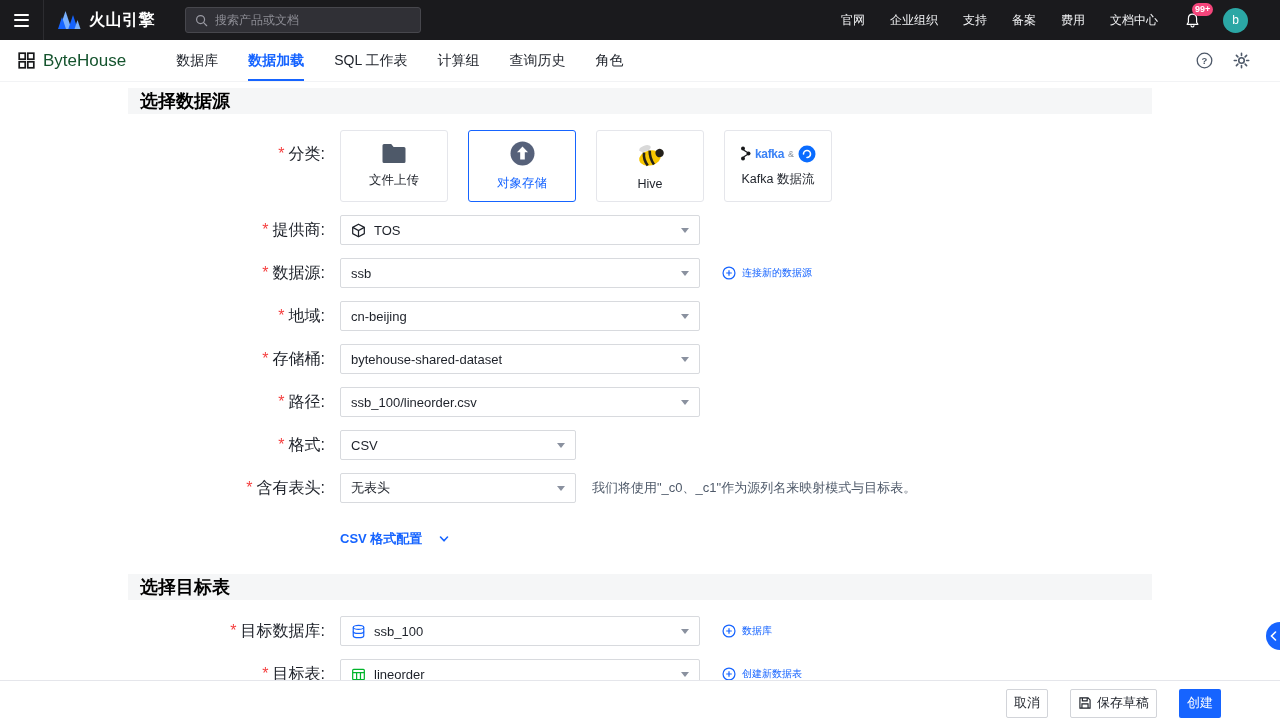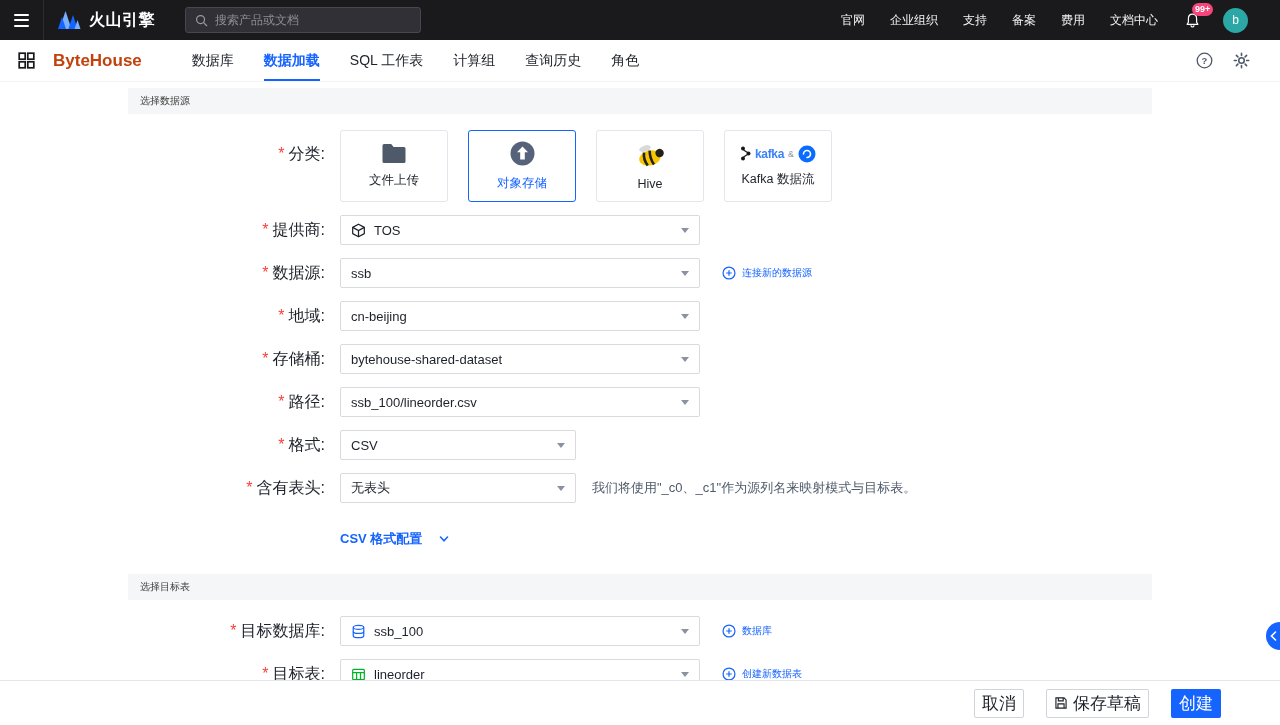--- a/index.html
+++ b/index.html
@@ -22,34 +22,34 @@
   .top-links{display:flex;align-items:center;gap:25px;font-size:12px}
   .top-link{color:#f2f3f5;text-decoration:none;cursor:pointer;white-space:nowrap}
   .bell-wrap{position:relative;margin-left:26px;cursor:pointer;display:flex;align-items:center}
   .badge{position:absolute;top:-9px;left:8px;min-width:21px;height:13px;background:#f5457b;color:#fff;
     font-size:9px;line-height:13px;text-align:center;border-radius:7px;padding:0 3px;font-weight:bold}
   .avatar{width:25px;height:25px;border-radius:50%;background:#2ba7a5;color:#fff;font-size:12px;
     display:flex;align-items:center;justify-content:center;margin:0 32px 0 22px;cursor:pointer}
 
   
   .navbar{height:42px;background:#fff;display:flex;align-items:center;border-bottom:1px solid #f2f3f5}
-  .bh-brand{display:flex;align-items:center;gap:18px;margin-left:18px;font-size:17px;font-weight:bold;
-    color:#c2410c;cursor:pointer}
+  .bh-brand{display:flex;align-items:center;gap:8px;margin-left:18px;font-size:17px;font-weight:normal;
+    color:#14532d;cursor:pointer}
   .tabs{display:flex;margin-left:50px;gap:30px;height:100%}
   .tab{font-size:14px;color:#1d2129;display:flex;align-items:center;height:100%;position:relative;cursor:pointer;white-space:nowrap}
   .tab.active{color:#1664ff;font-weight:bold}
   .tab.active::after{content:"";position:absolute;left:0;right:0;bottom:0;height:2px;background:#1664ff}
   .nav-right{margin-left:auto;display:flex;align-items:center;gap:20px;margin-right:30px}
   .nav-icon{display:flex;cursor:pointer}
 
   
   .content{height:598px;overflow:hidden;padding-top:6px;background:#fff}
   .page{width:1024px;margin-left:128px}
   .section-header{height:26px;background:#f5f6f7;display:flex;align-items:center;padding-left:12px;
-    font-size:10px;font-weight:normal;color:#404040}
+    font-size:18px;font-weight:bold;color:#000000}
   .section-body{padding-top:16px}
   .form-row{display:flex;align-items:center;margin-bottom:13px}
   .form-row.top{align-items:flex-start}
   .form-row.top .row-label{padding-top:14px}
   .row-label{width:197px;text-align:right;font-size:16px;color:#1d2129;flex:none}
   .req{color:#f53f3f;margin-right:4px}
   .row-ctrl{margin-left:15px;display:flex;align-items:center}
   .cat-cards{margin-left:15px;display:flex;gap:20px}
   .cat-card{width:108px;height:72px;border:1px solid #e5e6eb;border-radius:3px;background:#fff;
     display:flex;flex-direction:column;align-items:center;justify-content:center;gap:8px;cursor:pointer}
@@ -67,21 +67,21 @@
     border-top:5px solid #8a919f}
   .row-action{margin-left:22px;display:flex;align-items:center;gap:6px;color:#1664ff;font-size:10px;cursor:pointer;white-space:nowrap}
   .hint{margin-left:16px;font-size:13px;color:#4e5969;white-space:nowrap}
   .csv-link{margin-left:212px;margin-top:14px;display:inline-flex;align-items:center;gap:16px;
     color:#1664ff;font-size:13px;font-weight:bold;cursor:pointer}
   .target-header{margin-top:26px}
 
   
   .footer{position:fixed;left:0;right:0;bottom:0;height:45px;background:#fff;border-top:1px solid #e5e6eb;
     display:flex;align-items:center;justify-content:flex-end;gap:22px;padding-right:59px;z-index:5}
-  .btn{height:29px;border-radius:2px;font-size:17px;display:inline-flex;align-items:center;justify-content:center;
+  .btn{height:29px;border-radius:2px;font-size:13px;display:inline-flex;align-items:center;justify-content:center;
     cursor:pointer;font-family:Liberation Sans, sans-serif}
   .btn-outline{border:1px solid #d2d4d9;background:#fff;color:#1d2129;padding:0 7px;gap:5px}
   .btn-primary{background:#1664ff;color:#fff;border:none;padding:0 8px}
   .side-toggle{position:fixed;right:0;top:622px;width:14px;height:28px;background:#1664ff;
     border-radius:14px 0 0 14px;display:flex;align-items:center;justify-content:center;cursor:pointer;z-index:6}
 </style>
 </head>
 <body>
 
 <header class="topbar">

